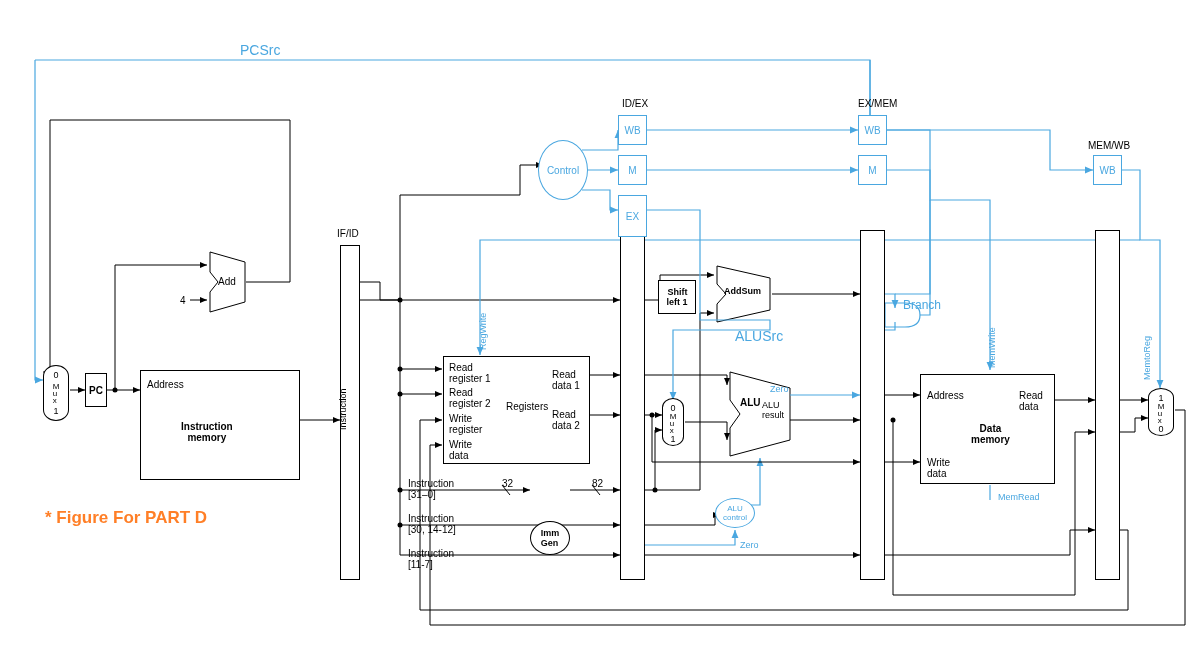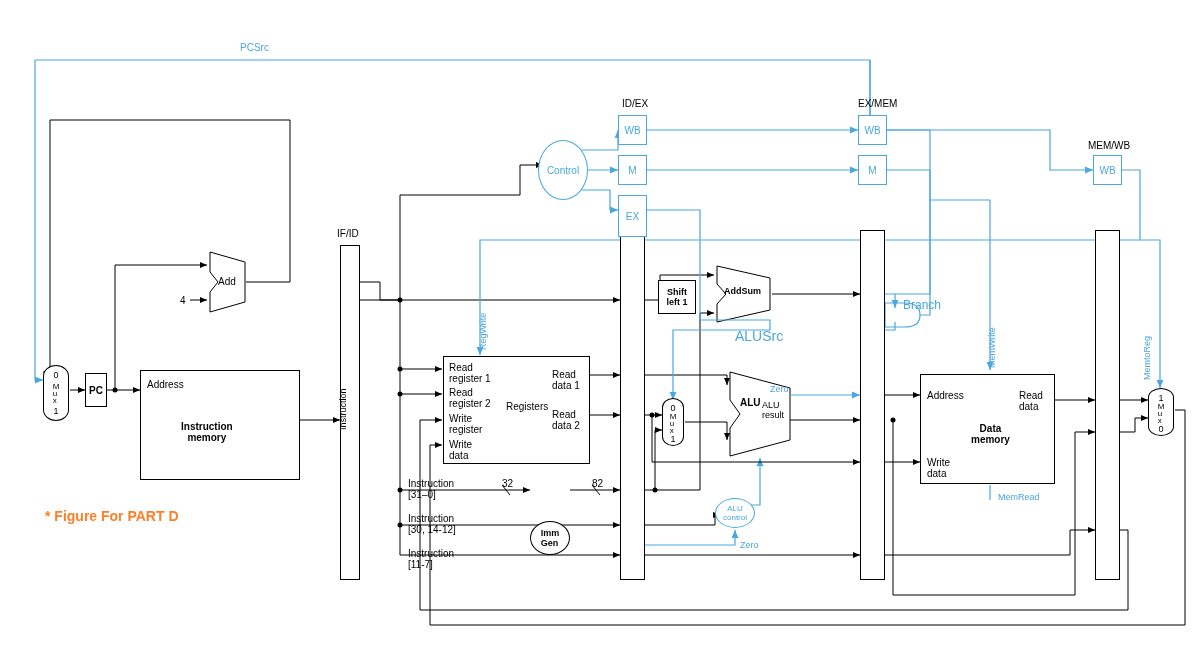--- a/index.html
+++ b/index.html
@@ -1,27 +1,27 @@
 <!DOCTYPE html>
 <html><head>
 <meta charset="utf-8">
 <style>
   body { margin:0; font-family: Arial, sans-serif; background:#fff; }
   .canvas { position:relative; width:1200px; height:665px; }
   .box { position:absolute; border:1px solid #000; background:#fff; font-size:10px; box-sizing:border-box; }
-  .center { display:flex; align-items:center; justify-content:center; text-align:center; }
+  .center { display:flex; align-items:center; justify-content:center; text-align:right; }
   .tall-reg { position:absolute; background:#fff; border:1px solid #000; box-sizing:border-box; }
   .mux { position:absolute; border:1px solid #000; border-radius:50%/20%; background:#fff; font-size:9px; display:flex; flex-direction:column; align-items:center; justify-content:space-between; padding:4px 0; box-sizing:border-box; }
   .oval { position:absolute; border:1.5px solid #4aa7e0; border-radius:50%; background:#fff; color:#4aa7e0; font-size:10px; display:flex; align-items:center; justify-content:center; box-sizing:border-box; }
   .oval-black { border-color:#000; color:#000;margin-top:47px; }
   .ctrl-seg { position:absolute; border:1.5px solid #4aa7e0; background:#fff; color:#4aa7e0; font-size:10px; box-sizing:border-box; display:flex; align-items:center; justify-content:center; }
   .lbl { position:absolute; font-size:10px; color:#000; white-space:nowrap; }
   .lbl-blue { color:#4aa7e0; }
   .lbl-rot { transform:rotate(-90deg); transform-origin:left top; }
-  .caption { position:absolute; color:#ff7f27; font-weight:bold; font-size:14px; }
+  .caption { position:absolute; color:#ff7f27; font-weight:bold; font-size:17px; }
   svg { position:absolute; left:0; top:0; }
   .blk { stroke:#000; stroke-width:1; fill:none; }
   .blu { stroke:#4aa7e0; stroke-width:1.2; fill:none; }
   .bfill { fill:#4aa7e0; }
   .kfill { fill:#000; }
 </style>
 </head>
 <body>
 
 <div class="canvas">
@@ -137,21 +137,21 @@
     <path class="blu" d="M990,485 L990,500"></path>
     <path class="blu" d="M930,200 L930,294 L895,294"></path>
 
     <path class="blu" d="M885,130 L1050,130 L1050,170 L1093,170" marker-end="url(#ahb)"></path>
 
     <path class="blu" d="M1120,170 L1140,170 L1140,240 L1160,240 L1160,388" marker-end="url(#ahb)"></path>
     <path class="blu" d="M1140,240 L480,240 L480,355" marker-end="url(#ahb)"></path>
 
   </svg>
 
-  <span class="lbl lbl-blue" style="left:240px;top:42px;font-size:10px">PCSrc</span>
+  <span class="lbl lbl-blue" style="left:240px;top:42px;font-size:14px">PCSrc</span>
 
   <div class="mux" style="left:43px;top:365px;width:26px;height:56px">
     <span>0</span>
     <span style="font-size:8px;line-height:7px;white-space:pre">M
 u
 x</span>
     <span>1</span>
   </div>
   <div class="box center" style="left:85px;top:373px;width:22px;height:34px;font-weight:bold">PC</div>
   <span class="lbl" style="left:218px;top:276px">Add</span>

